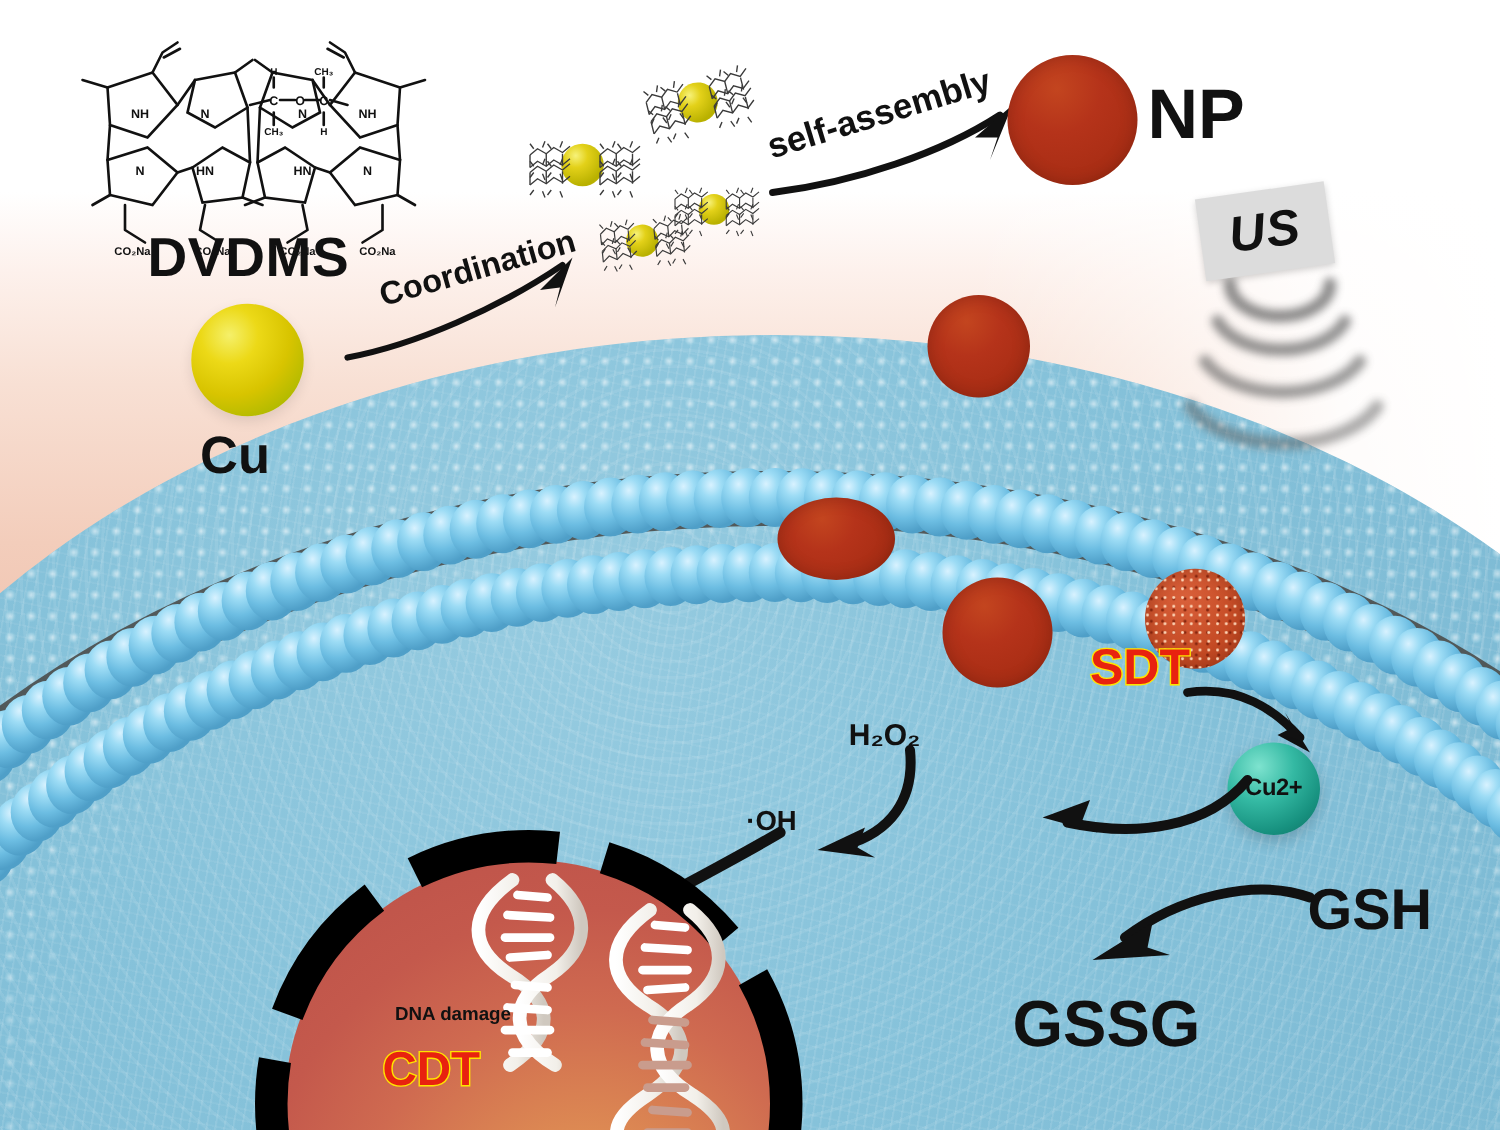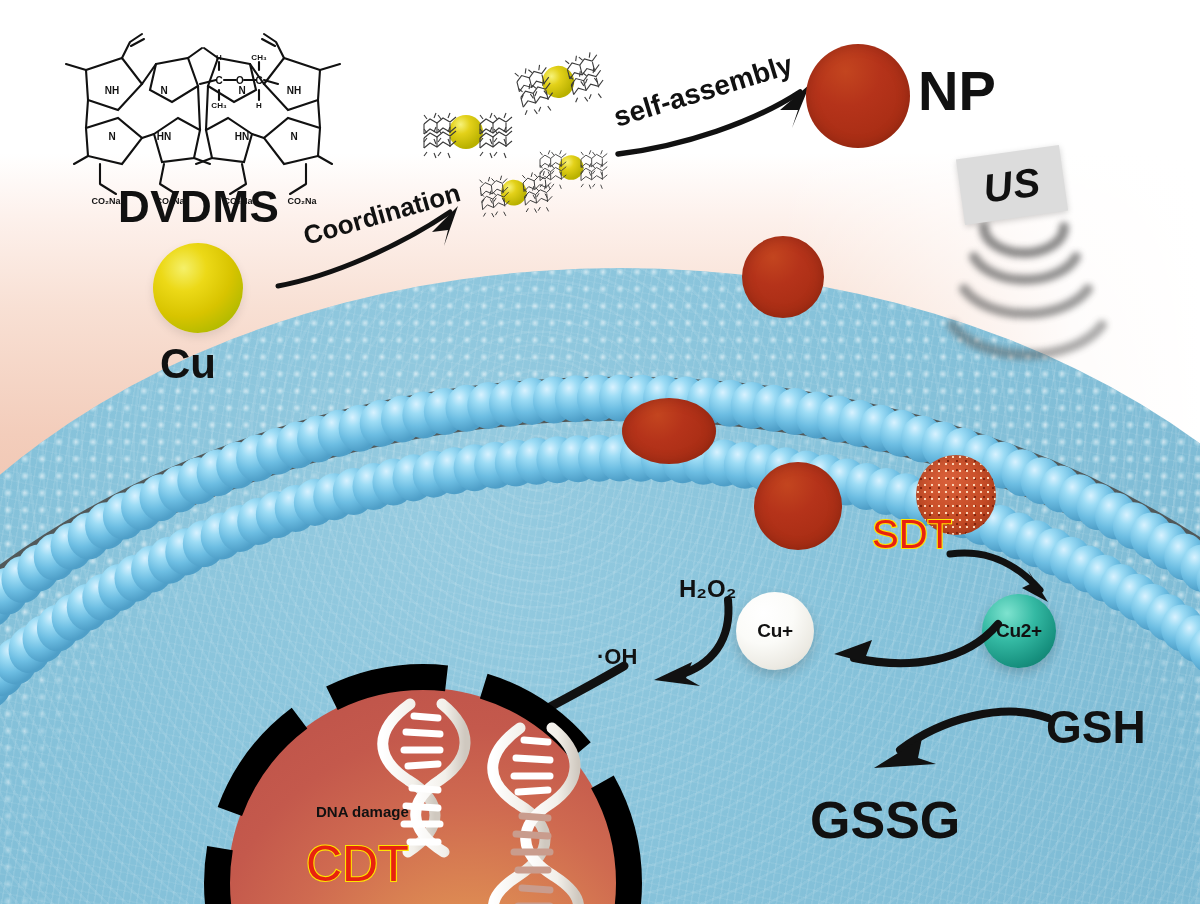--- a/index.html
+++ b/index.html
@@ -62,21 +62,21 @@
     left:-200px; top:268px;
     width:1640px;height:1300px;
     pointer-events:none;
   }
   
   .lbl{position:absolute;color:#111;font-weight:bold;white-space:nowrap;}
   .outlined{
     color:#e8220f;
     -webkit-text-stroke:2.2px #ffe400;
     paint-order:stroke fill;
-    font-weight:normal;
+    font-weight:bold;
   }
   .sphere-cu{
     position:absolute;border-radius:50%;
     background:radial-gradient(circle at 34% 28%, #f5f06a 0%, #ecd917 26%, #d8c400 55%, #a9b800 85%, #8ea800 100%);
     box-shadow:0 4px 10px rgba(0,0,0,0.10);
   }
   .np{
     position:absolute;border-radius:50%;
     background:
       radial-gradient(circle at 38% 26%, #c3451f 0%, #b5331a 35%, #a82d14 75%, #952508 100%);
@@ -584,23 +584,20 @@
 
   <div class="sphere-teal" style="left:982px;top:594px;width:74px;height:74px;">
     <span class="ion-text">Cu2+</span>
   </div>
 
   <svg style="position:absolute;left:816px;top:618px;" width="190" height="70">
     <path d="M182,6 C150,44 94,52 38,40" fill="none" stroke="#111" stroke-width="8" stroke-linecap="round"></path>
     <path d="M18,36 L56,22 L50,38 L62,48 Z" fill="#111"></path>
   </svg>
 
-  <div class="sphere-white" style="left:736px;top:592px;width:78px;height:78px;">
-    <span class="ion-text">Cu+</span>
-  </div>
 
   <div class="lbl" style="left:637px;top:575px;font-size:24px;margin-left:42px;">H₂O₂</div>
   <svg style="position:absolute;left:620px;top:596px;" width="130" height="108">
     <path d="M108,4 C112,44 92,70 56,80" fill="none" stroke="#111" stroke-width="8" stroke-linecap="round"></path>
     <path d="M34,84 L72,66 L66,82 L80,90 Z" fill="#111"></path>
   </svg>
   <div class="lbl" style="left:597px;top:644px;font-size:22px;">·OH</div>
 
   <svg style="position:absolute;left:408px;top:660px;" width="230" height="130">
     <path d="M216,6 C172,32 120,58 70,86" fill="none" stroke="#111" stroke-width="9" stroke-linecap="round"></path>
@@ -662,15 +659,15 @@
         <path d="M52,124 l36,0"></path>
           <path d="M56,142 l30,0"></path>
         <path d="M60,160 l28,2"></path>
           <path d="M56,178 l32,0"></path>
         <path d="M60,194 l26,0"></path>
       </g>
     </g>
   </svg>
 
   <div class="lbl" style="left:316px;top:803px;font-size:15px;">DNA damage</div>
-  <div class="lbl outlined" style="left:306px;top:835px;font-size:50px;text-align:center;">CDT</div>
+  <div class="lbl outlined" style="left:306px;top:835px;font-size:38px;text-align:center;">CDT</div>
 
 </div>
 
 </body></html>

